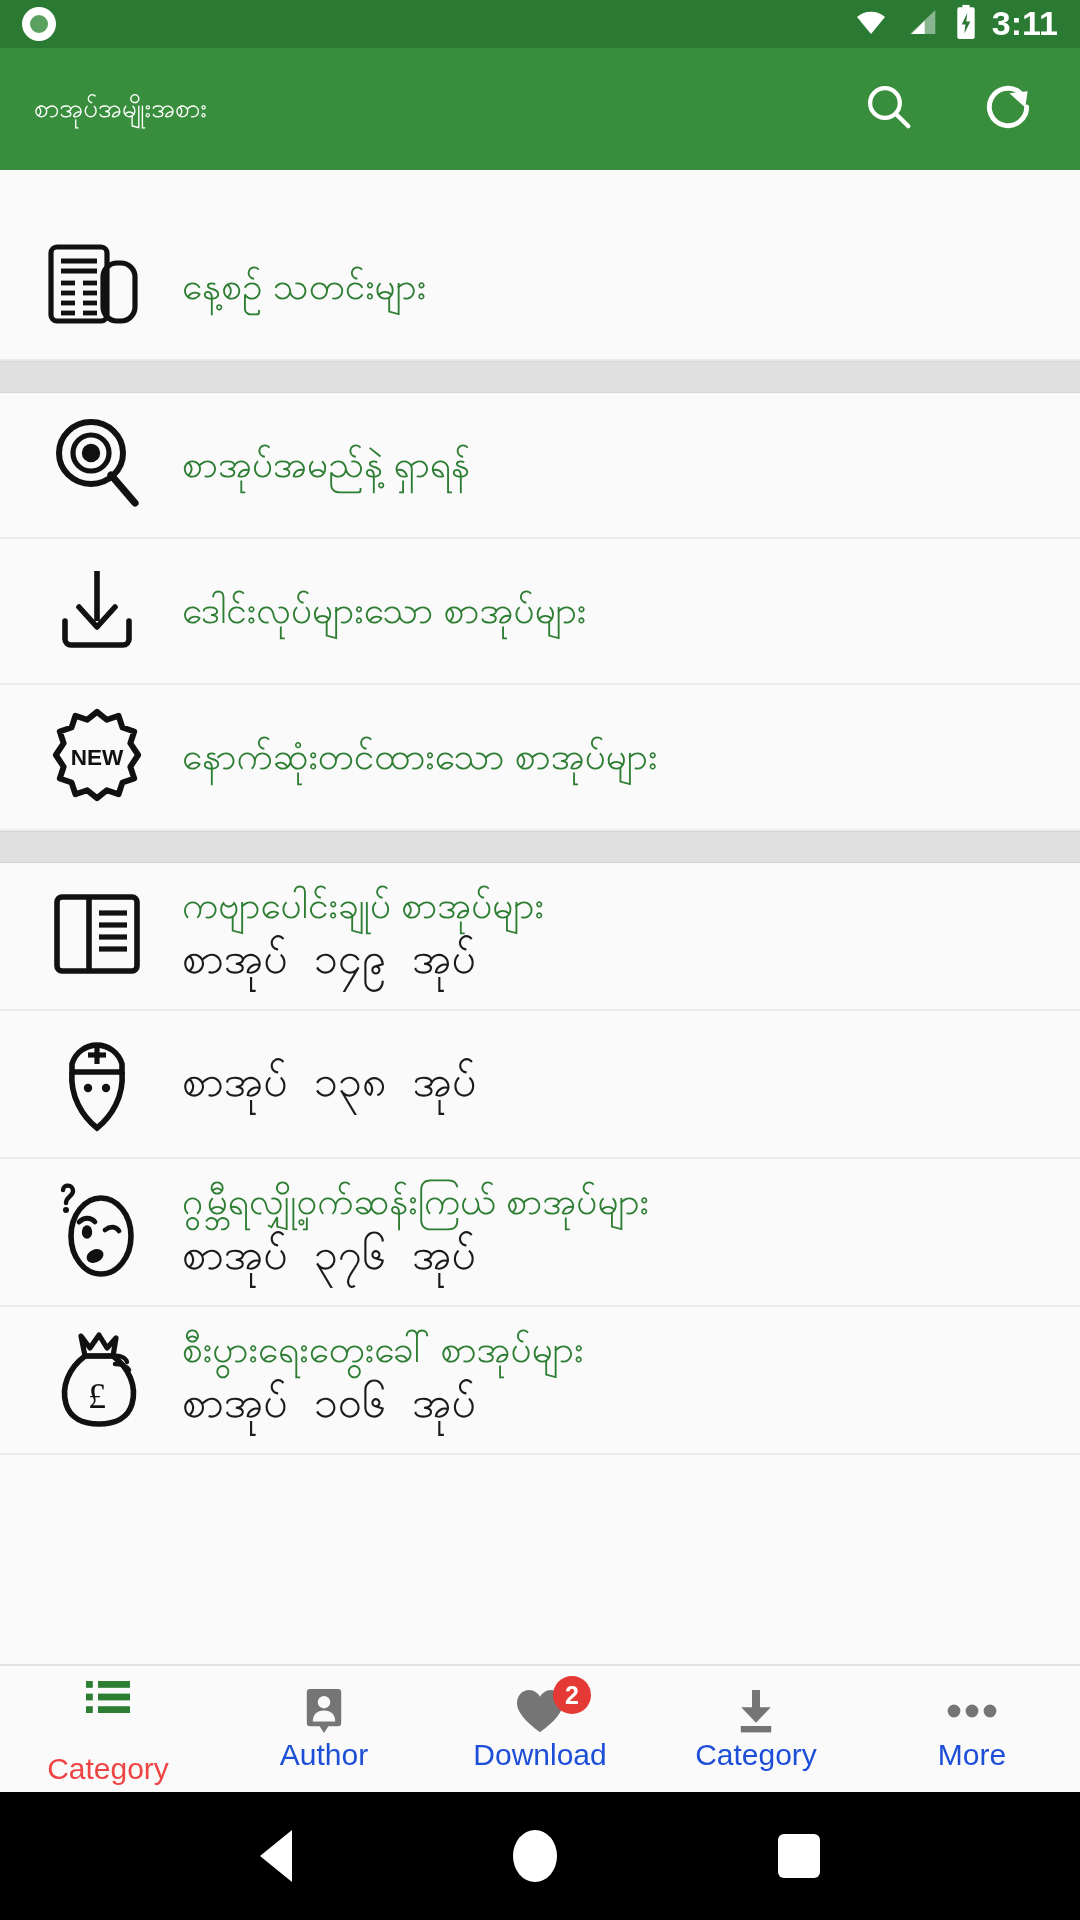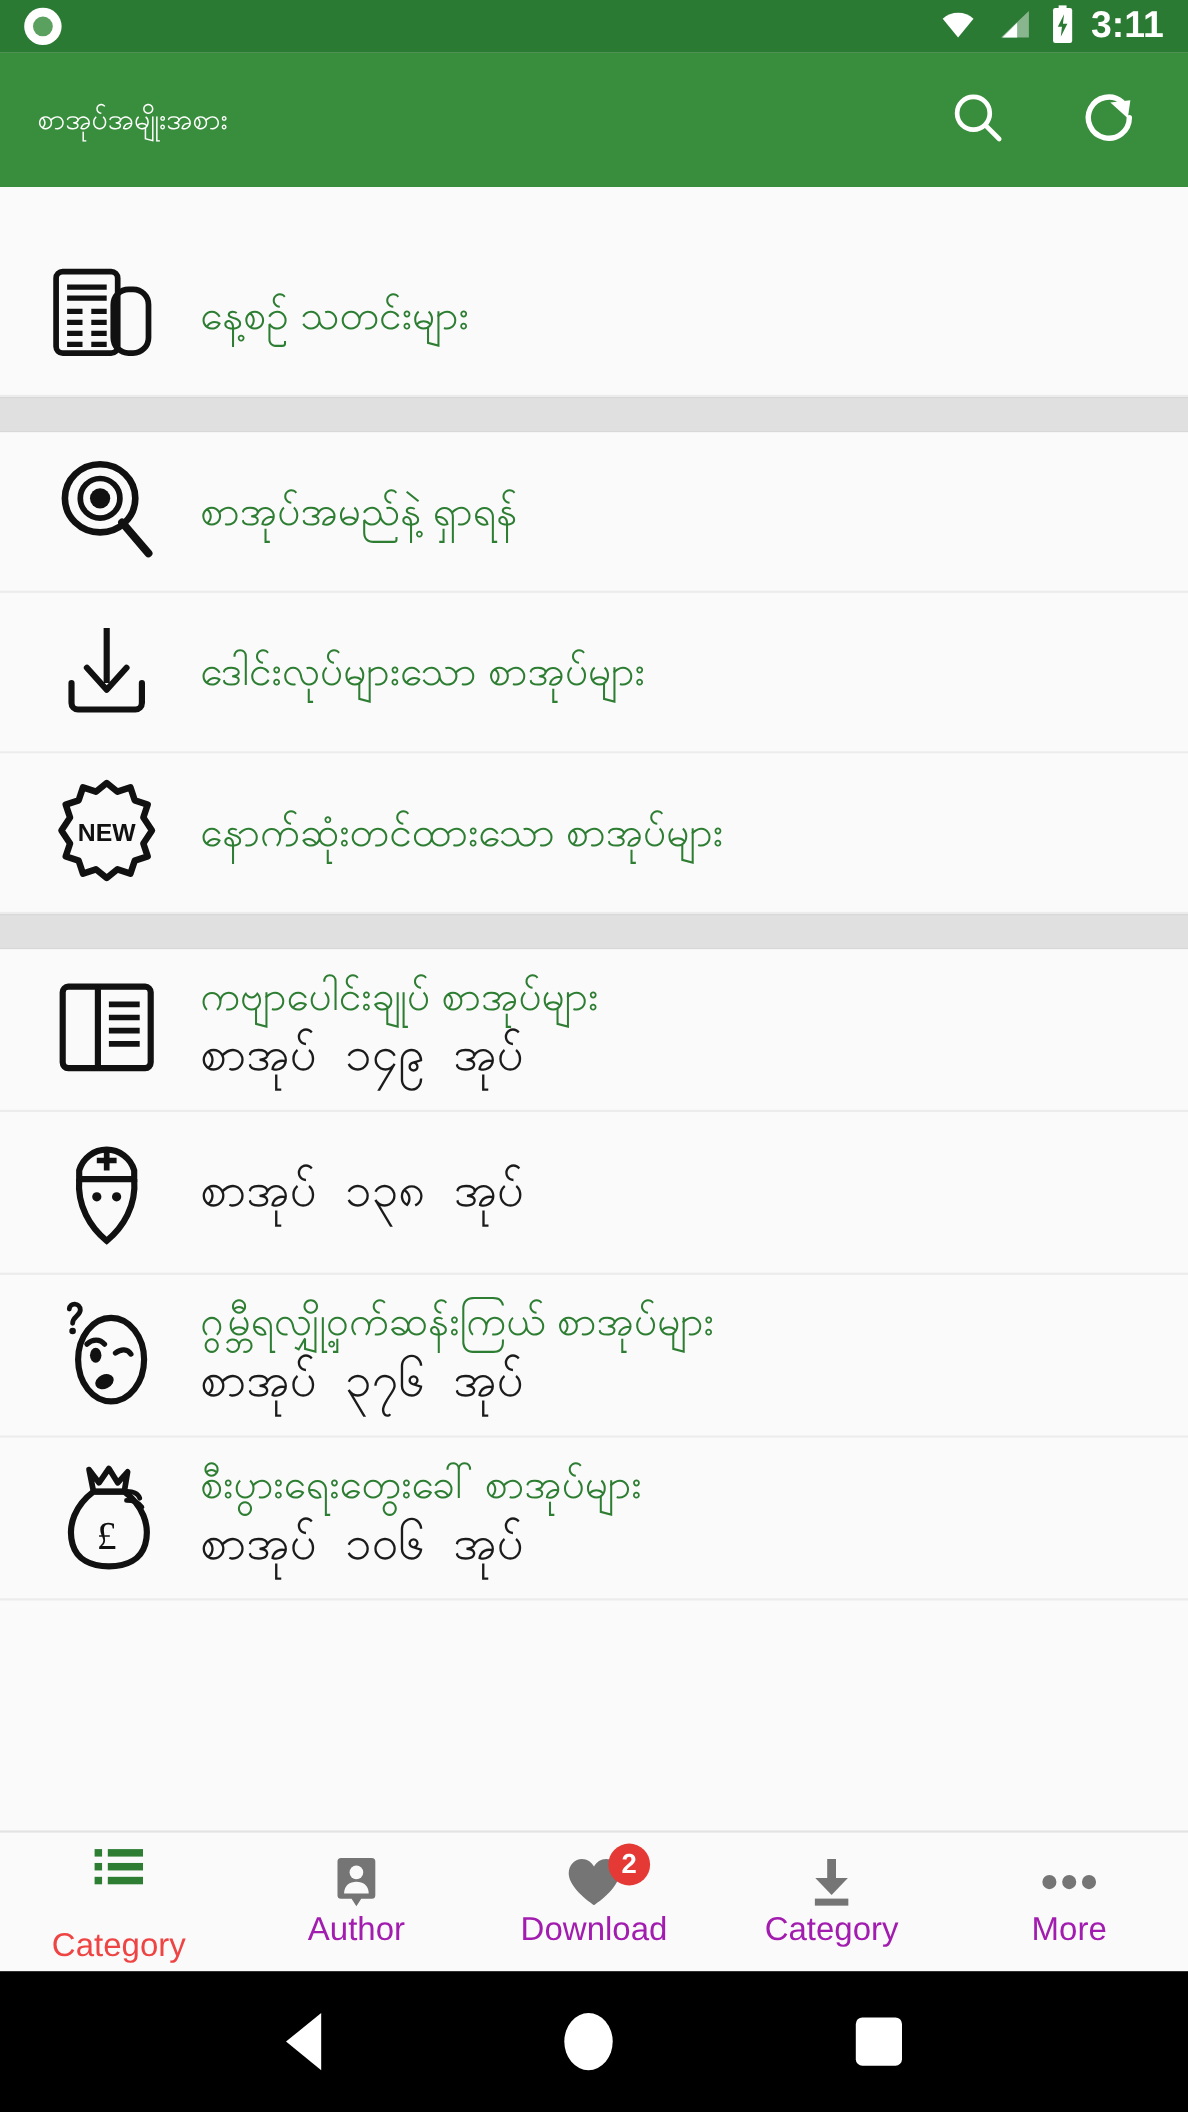--- a/index.html
+++ b/index.html
@@ -149,21 +149,21 @@
     flex-direction: column;
     align-items: center;
     justify-content: center;
     gap: 6px;
     position: relative;
     cursor: pointer;
   }
   .nav-icon-wrap { position: relative; height: 46px; display: flex; align-items: center; }
   .nav-label {
     font-size: 30px;
-    color: #a21caf;
+    color: #1d4ed8;
     line-height: 1;
   }
   .nav-item.active .nav-label { color: #ef4444; margin-top: 28px; }
   .nav-badge {
     position: absolute;
     top: -12px;
     right: -26px;
     min-width: 38px;
     height: 38px;
     padding: 0 6px;

